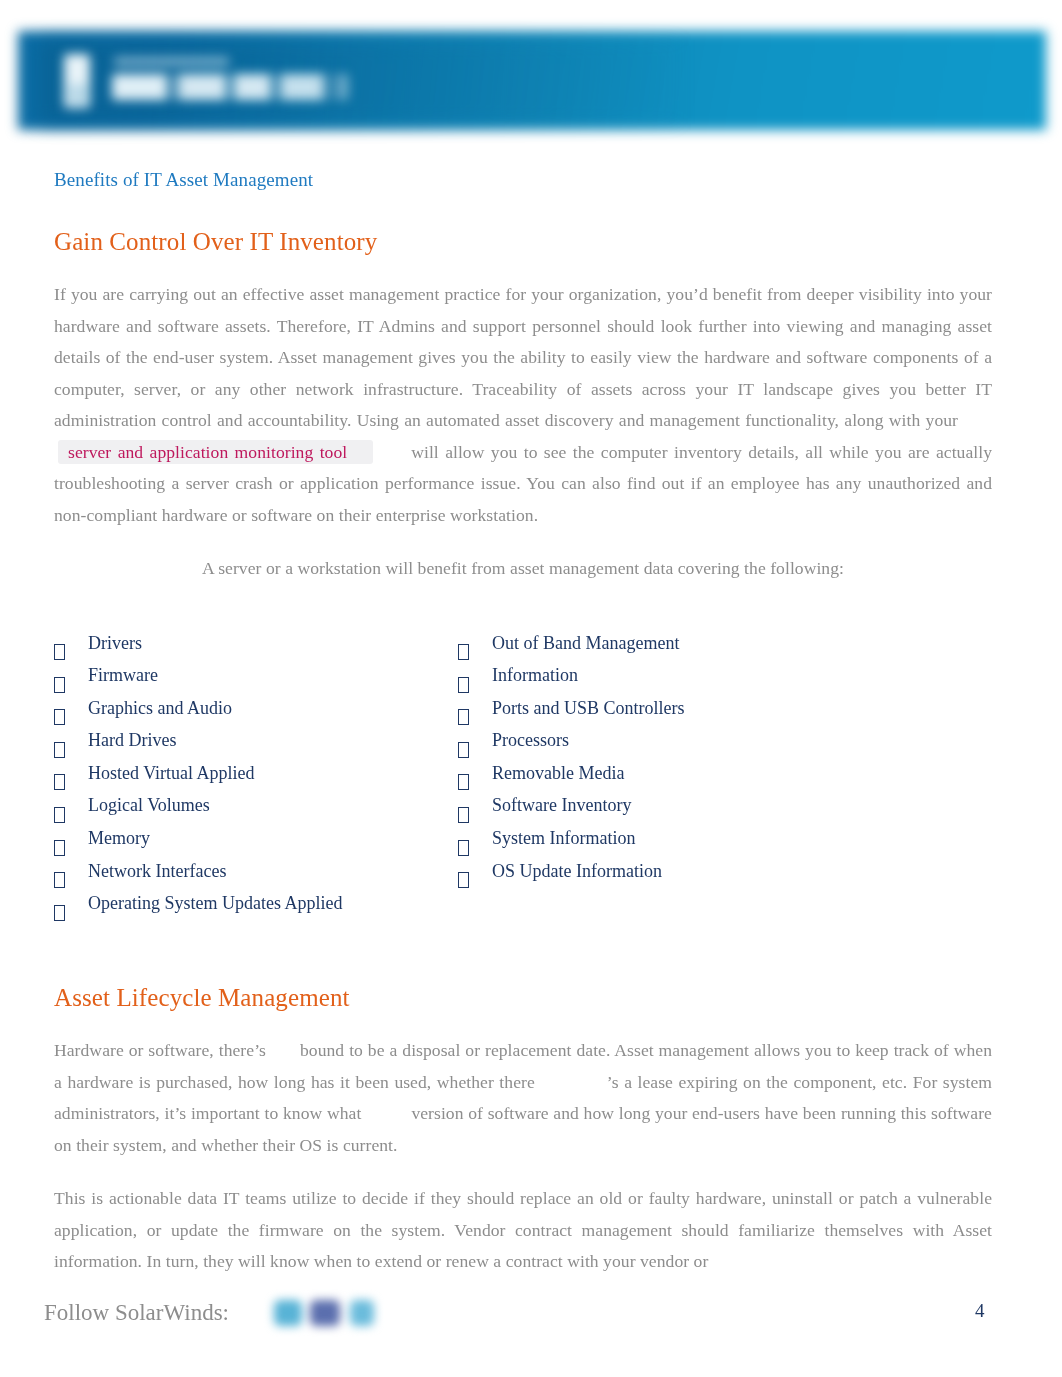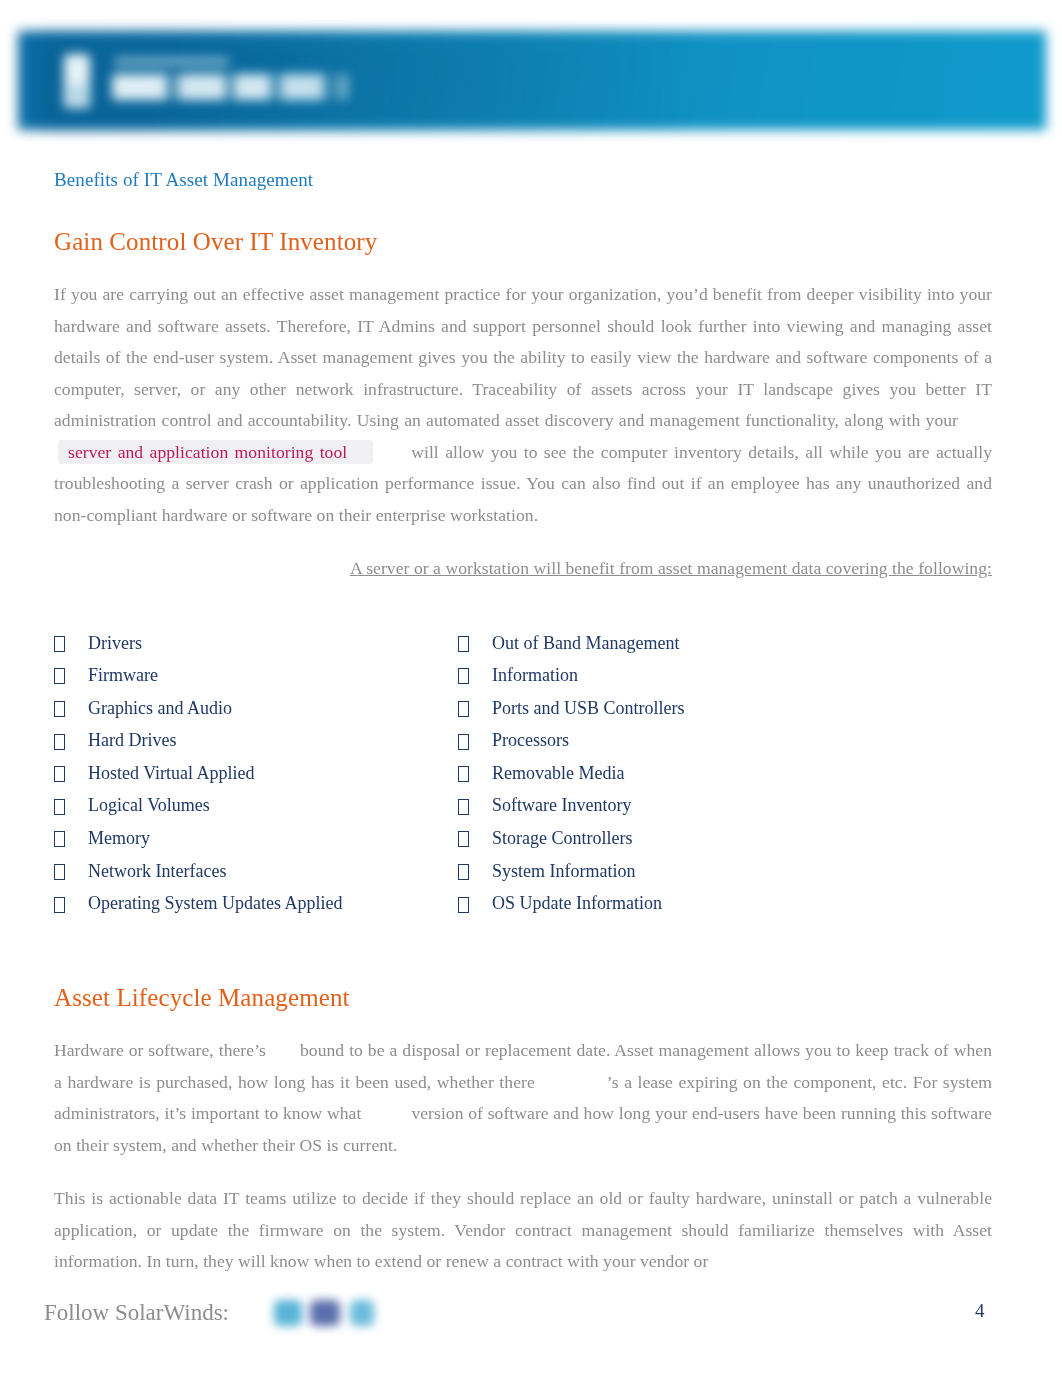--- a/index.html
+++ b/index.html
@@ -143,22 +143,21 @@
   p.body {
     margin: 22px 0 0 0;
     font-size: 17.6px;
     color: #8d8d8d;
     line-height: 31.5px;
     text-align: justify;
     text-justify: inter-word;
     letter-spacing: 0.05px;
   }
   p.body.no-justify {
-    text-align: right;
-    text-decoration: underline;
+    text-align: center;
   }
 
   .gap-sm { display: inline-block; width: 34px; }
   .gap-md { display: inline-block; width: 50px; }
   .gap-lg { display: inline-block; width: 72px; }
 
   a.inline-link {
     color: #be185d;
     text-decoration: none;
     background: #f0f0f2;
@@ -180,21 +179,21 @@
   .list-col.right {
     margin-left: 0;
   }
   ul.bullets {
     list-style: none;
     margin: 0;
     padding: 0;
   }
   ul.bullets li {
     display: flex;
-    align-items: center;
+    align-items: flex-end;
     font-size: 18px;
     color: #1f3864;
     line-height: 32.6px;
     white-space: nowrap;
   }
   .tofu {
     display: inline-block;
     width: 9px;
     height: 14px;
     border: 1.1px solid #1f3864;
@@ -339,24 +338,20 @@
           <li>
               <span class="tofu"></span>
               <span class="bullet-label">Removable Media</span>
             </li>
           <li>
               <span class="tofu"></span>
               <span class="bullet-label">Software Inventory</span>
             </li>
           <li>
               <span class="tofu"></span>
-              <span class="bullet-label">Storage Controllers</span>
-            </li>
-          <li>
-              <span class="tofu"></span>
               <span class="bullet-label">System Information</span>
             </li>
           <li>
               <span class="tofu"></span>
               <span class="bullet-label">OS Update Information</span>
             </li>
         </ul>
       </div>
 
     </div>

